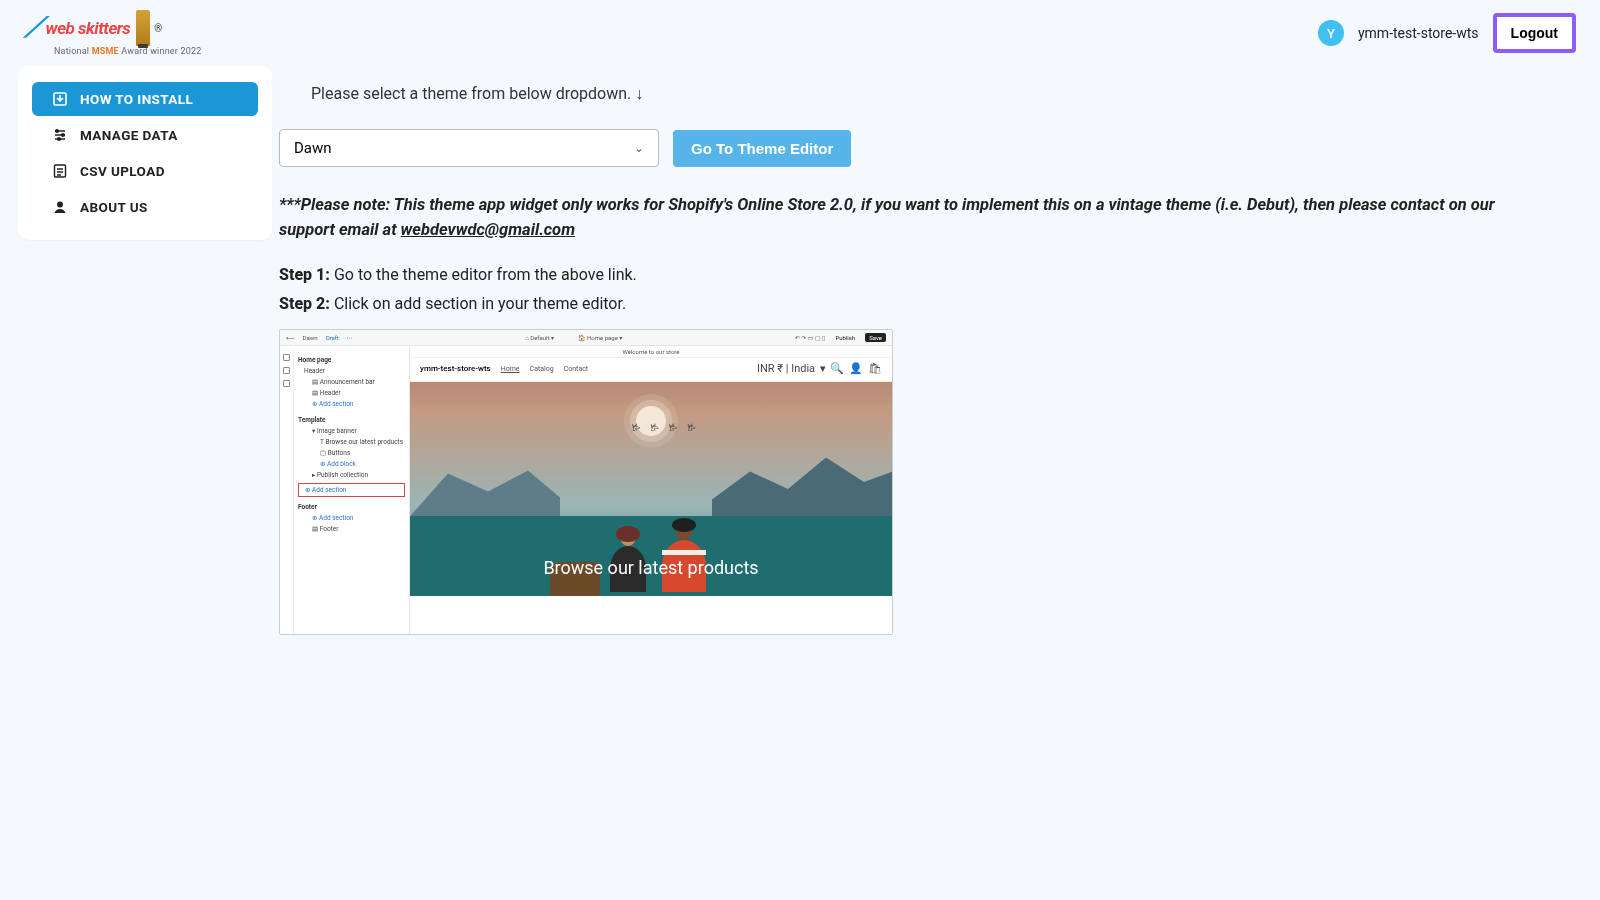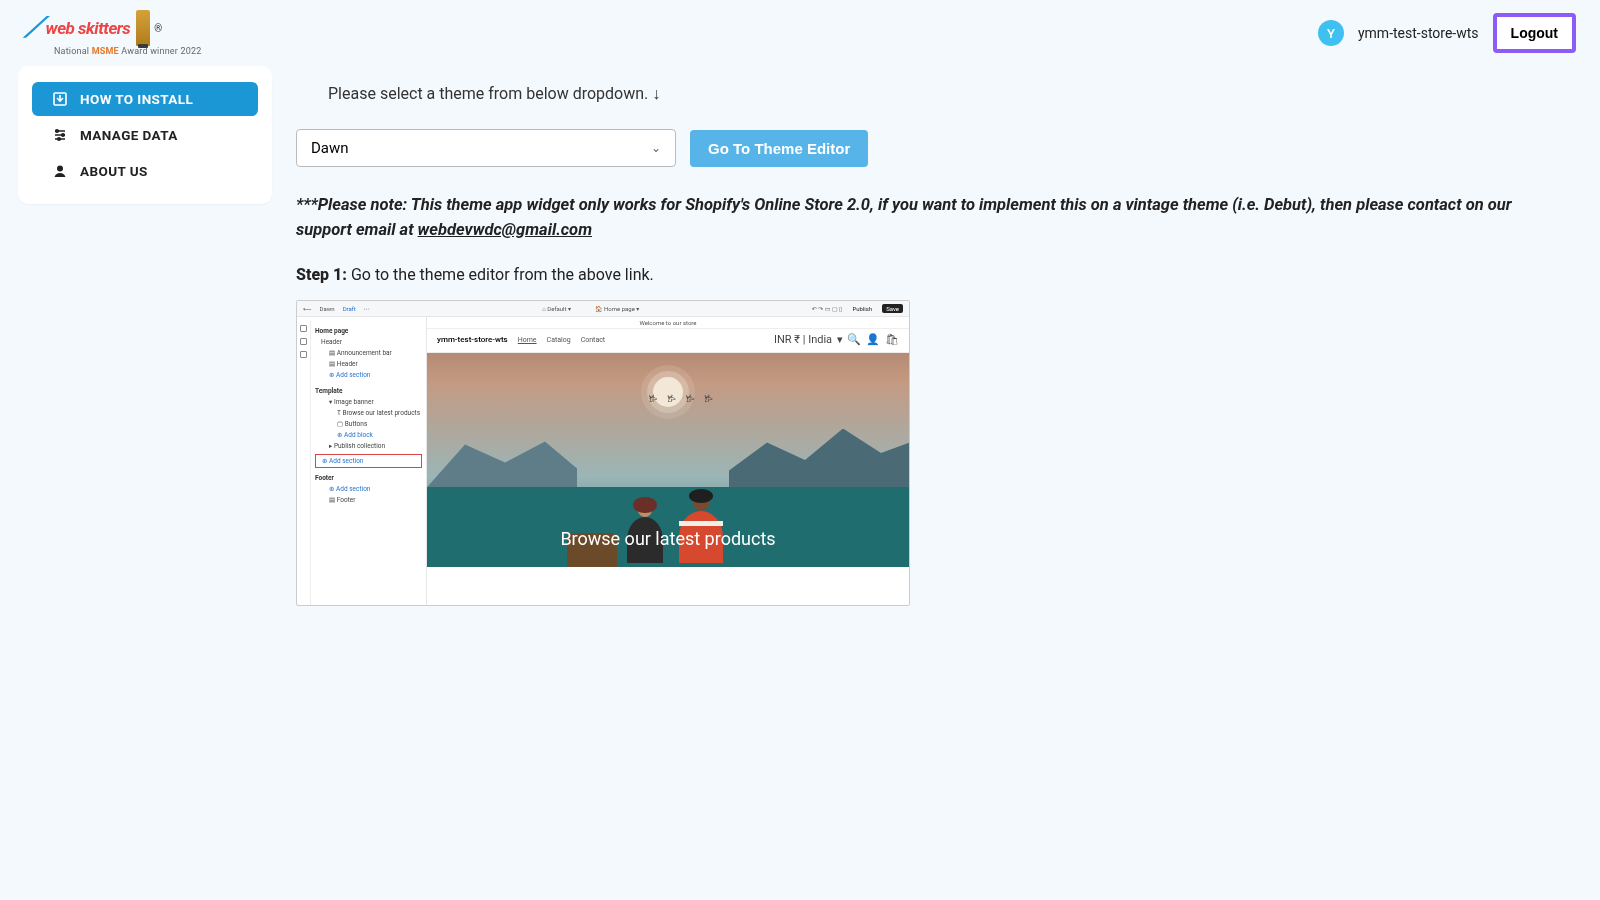--- a/index.html
+++ b/index.html
@@ -15,21 +15,21 @@
 .logo-trophy::after { content: ""; position: absolute; bottom: -2px; left: 2px; width: 10px; height: 4px; background: #3b3b3b; border-radius: 1px; }
 .logo-r { font-size: 10px; vertical-align: super; margin-left: 2px; color: #333; }
 .logo-sub { font-size: 9px; color: #666; margin-left: 30px; letter-spacing: 0.2px; }
 .logo-sub .msme { color: #e57828; font-weight: bold; }
 
 .user-area { display: flex; align-items: center; gap: 14px; }
 .avatar { width: 26px; height: 26px; border-radius: 50%; background: #3fc0f0; color: #fff; display: flex; align-items: center; justify-content: center; font-size: 13px; font-weight: 500; }
 .store-name { font-size: 14px; color: #222; }
 .logout-btn { border: 4px solid #8b5cf6; background: #fff; padding: 8px 14px; font-size: 14px; font-weight: 600; border-radius: 4px; cursor: pointer; }
 
-.layout { display: flex; padding: 0 18px; gap: 24px; }
+.layout { display: flex; padding: 0 18px; gap: 7px; }
 
 .sidebar { width: 254px; background: #fff; border-radius: 10px; padding: 14px 0; flex-shrink: 0; align-self: flex-start; box-shadow: 0 1px 2px rgba(0,0,0,0.04); }
 .side-item { display: flex; align-items: center; gap: 12px; padding: 9px 20px; margin: 2px 14px; border-radius: 6px; font-size: 13.5px; font-weight: 700; letter-spacing: 0.4px; color: #222; cursor: pointer; }
 .side-item.active { background: #1a97d4; color: #fff; }
 .side-item .ico { width: 16px; height: 16px; display: flex; align-items: center; justify-content: center; flex-shrink: 0; }
 .side-item svg { width: 16px; height: 16px; }
 
 .main { flex: 1; padding: 8px 0 30px 0; }
 .title { font-size: 34px; font-weight: 800; color: #1a1a1a; display: flex; align-items: center; gap: 6px; }
 .subtitle { margin-top: 10px; font-size: 16px; color: #333; margin-left: 32px; }
@@ -134,20 +134,29 @@
             <path d="M3 4h10M3 8h10M3 12h10"></path>
             <circle cx="5" cy="4" r="1.3" fill="currentColor"></circle>
             <circle cx="11" cy="8" r="1.3" fill="currentColor"></circle>
             <circle cx="7" cy="12" r="1.3" fill="currentColor"></circle>
           </svg>
       </span>
       <span>MANAGE DATA</span>
     </div>
     <div class="side-item">
       <span class="ico">
+        <svg viewBox="0 0 16 16" fill="none" stroke="currentColor" stroke-width="1.4">
+            <rect x="2.5" y="2" width="11" height="12" rx="1"></rect>
+            <path d="M5 6h6M5 9h6M5 12h4"></path>
+          </svg>
+      </span>
+      <span>CSV UPLOAD</span>
+    </div>
+    <div class="side-item">
+      <span class="ico">
         <svg viewBox="0 0 16 16" fill="currentColor">
             <circle cx="8" cy="5.5" r="3"></circle>
             <path d="M2.5 14c.8-2.8 3-4 5.5-4s4.7 1.2 5.5 4z"></path>
           </svg>
       </span>
       <span>ABOUT US</span>
     </div>
   </div>
 
   <div class="main">
@@ -161,20 +170,21 @@
         </div>
       </div>
       <button class="go-btn">Go To Theme Editor</button>
     </div>
 
     <p class="note">
       <span>***Please note: This theme app widget only works for Shopify's Online Store 2.0, if you want to implement this on a vintage theme (i.e. Debut), then please contact on our support email at </span><a href="#">webdevwdc@gmail.com</a>
     </p>
 
     <p class="step"><b>Step 1:</b><span> Go to the theme editor from the above link.</span></p>
+    <p class="step" style="margin-top:10px"><b>Step 2:</b><span> Click on add section in your theme editor.</span></p>
 
     <div class="shot">
       <div class="shot-top">
         <div class="shot-top-left">
           <span>⟵</span>
           <span>Dawn</span>
           <span style="color:#2a74d0">Draft</span>
           <span>⋯</span>
         </div>
         <div class="shot-top-mid">

